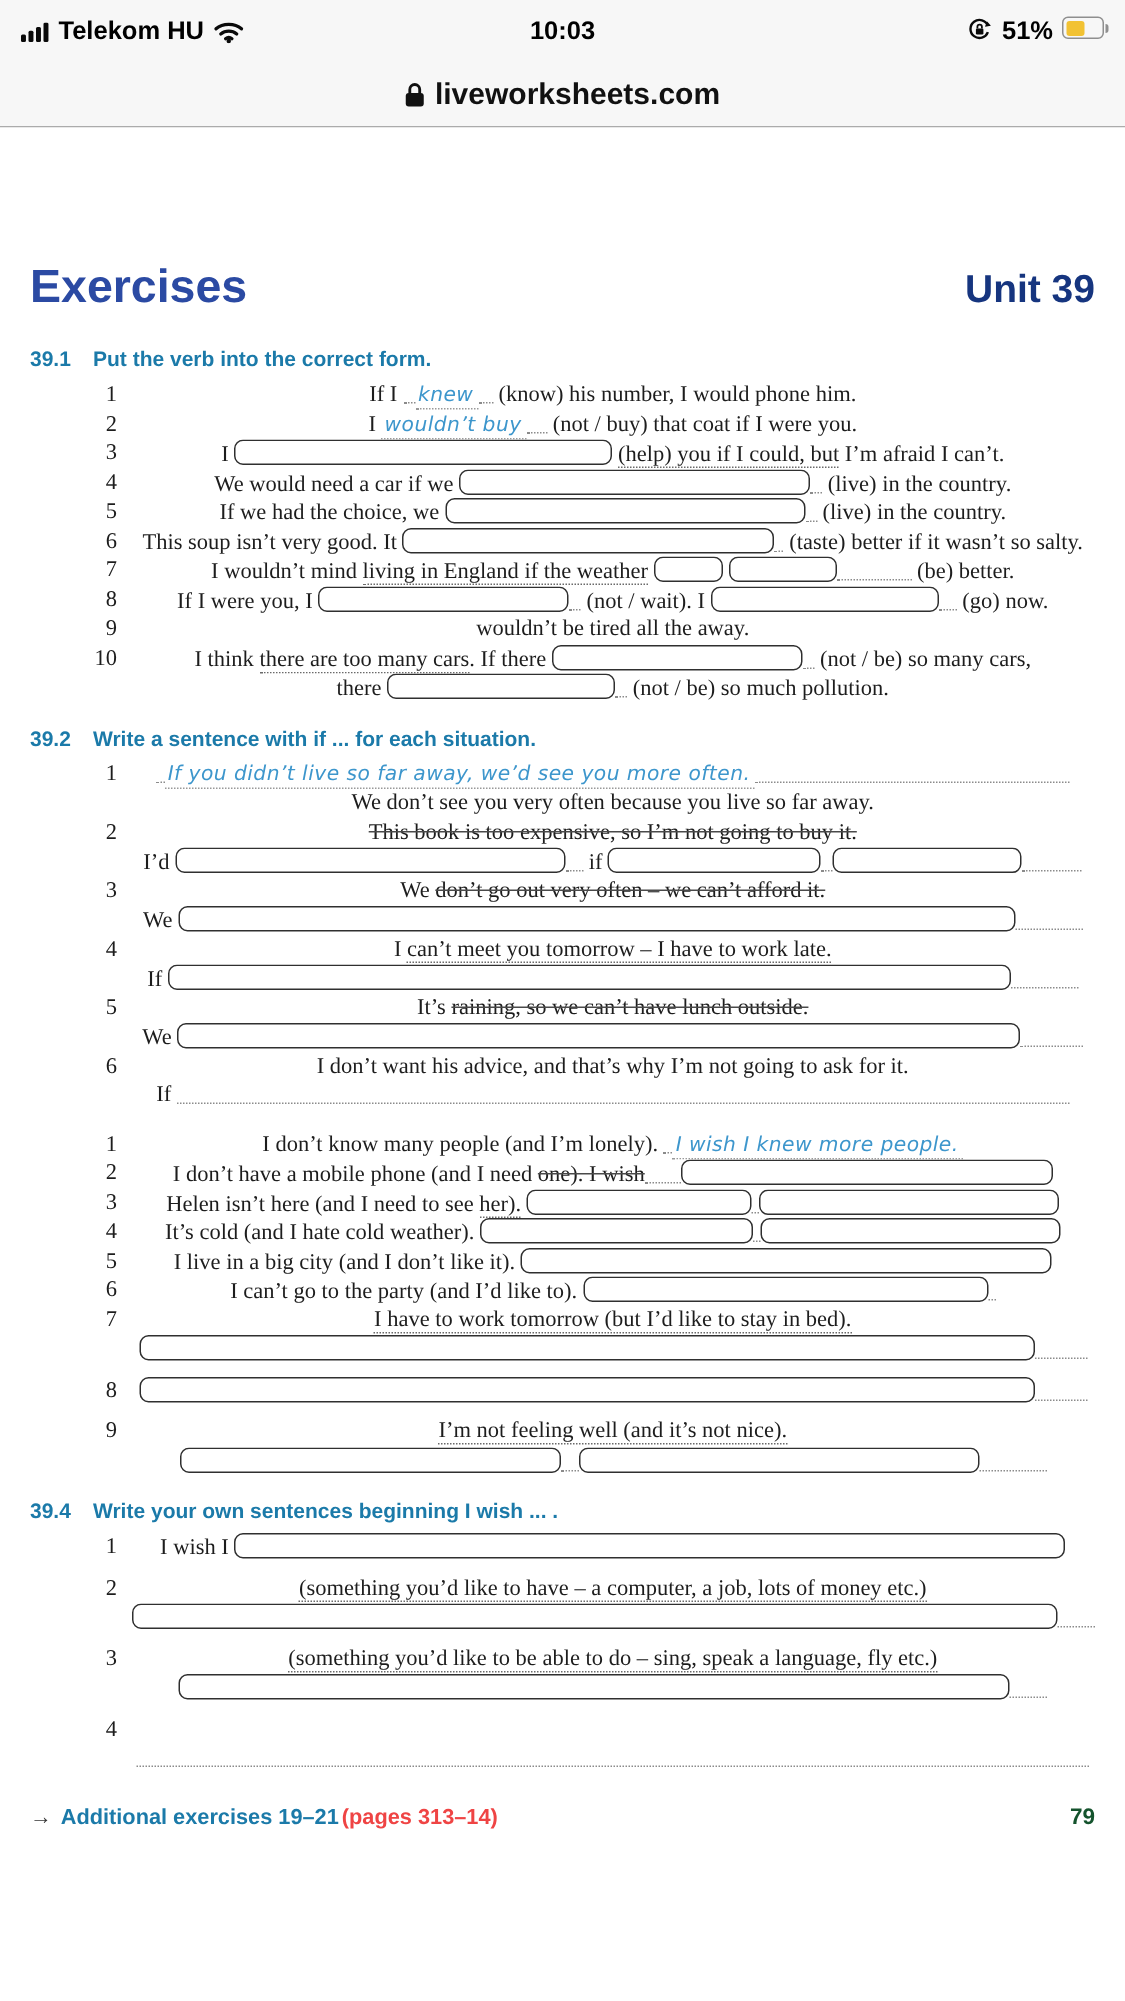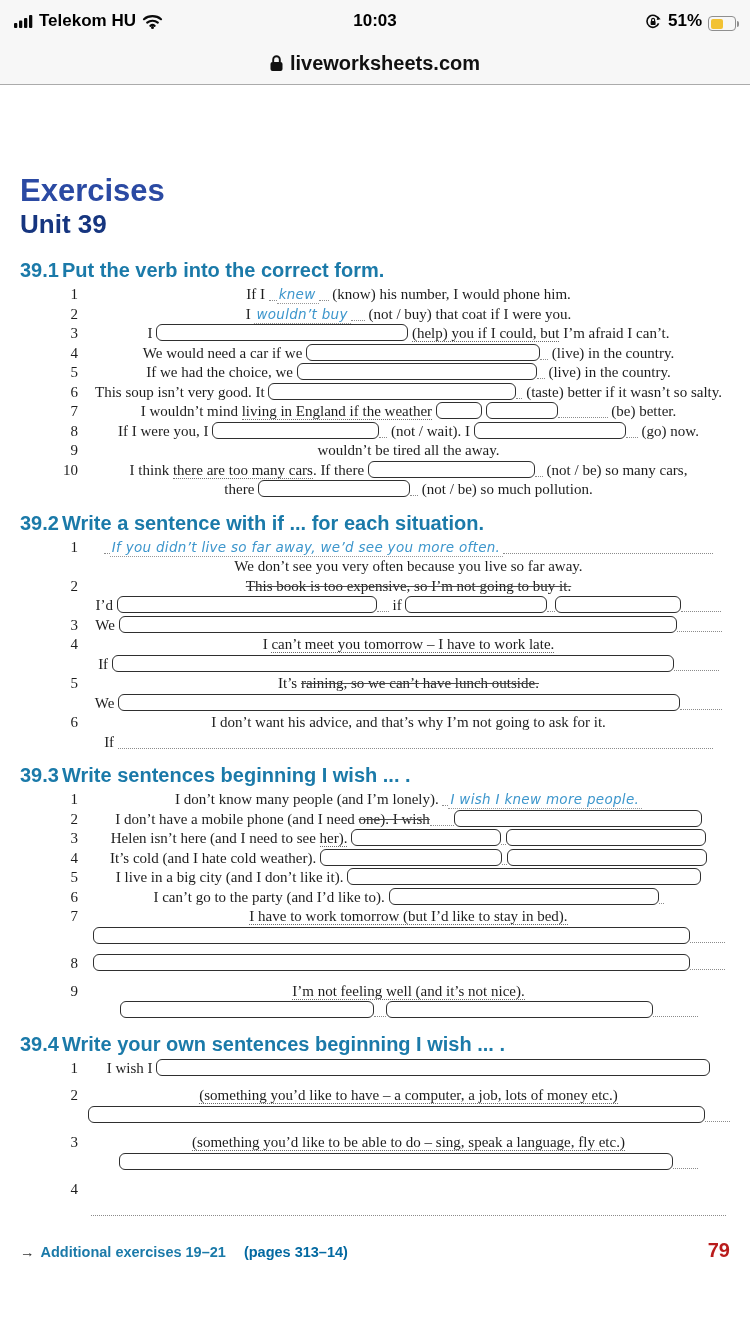--- a/index.html
+++ b/index.html
@@ -6,39 +6,39 @@
   body{width:750px;height:1334px;background:#fff;overflow:hidden;
        font-family:"Liberation Serif",serif;color:var(--ink,#1d1d1d);}
   .screen{width:750px;height:1334px;display:flex;flex-direction:column;overflow:hidden;}
 
   
   .status{height:42px;background:#f7f7f7;display:flex;align-items:center;
           padding:0 14px;position:relative;flex:none;
           font-family:"Liberation Sans",sans-serif;font-size:17px;font-weight:600;color:#000;}
   .s-left{display:flex;align-items:center;gap:6px;}
   .s-time{position:absolute;left:50%;transform:translateX(-50%);font-weight:700;}
-  .s-right{margin-left:auto;display:flex;align-items:flex-end;gap:6px;}
+  .s-right{margin-left:auto;display:flex;align-items:flex-start;gap:6px;}
   .bat{width:26px;height:13px;border:1px solid #8f8f8f;border-radius:4px;position:relative;background:#f7f7f7;}
   .bat-fill{position:absolute;left:1.5px;top:1.5px;bottom:1.5px;width:12px;border-radius:2px;background:var(--battery_yellow,#f2c233);}
   .bat-nub{position:absolute;right:-4px;top:3.5px;width:2.5px;height:6px;background:#8f8f8f;border-radius:0 2px 2px 0;}
 
   
   .urlbar{height:42px;background:#f7f7f7;border-bottom:1px solid #ababab;flex:none;
           display:flex;align-items:center;justify-content:center;gap:7px;
           font-family:"Liberation Sans",sans-serif;font-size:20px;font-weight:700;color:#111;}
 
   
   .content{flex:1;background:#fff;padding:88px 20px 0 20px;overflow:hidden;}
-  .titlerow{display:flex;justify-content:space-between;align-items:baseline;margin-bottom:20px;flex-direction:column;}
+  .titlerow{display:flex;justify-content:space-between;align-items:baseline;margin-bottom:20px;}
   .ex-title{font-family:"Liberation Sans",sans-serif;font-weight:700;font-size:31px;color:var(--title_blue,#2b4aa3);}
   .unit{font-family:"Liberation Sans",sans-serif;font-weight:700;font-size:26px;color:var(--unit_blue,#16357f);}
 
   .section{position:relative;margin-bottom:13px;}
   .sheader{position:relative;line-height:20px;margin-bottom:5px;
-           font-family:"Liberation Sans",sans-serif;font-weight:700;font-size:20px;color:var(--section_teal,#1b7aa9);}
+           font-family:"Liberation Sans",sans-serif;font-weight:700;font-size:14px;color:var(--section_teal,#1b7aa9);}
   .snum{position:absolute;left:0;top:0;}
   .stitle{display:block;margin-left:42px;}
 
   .item{display:flex;}
   .item.gap{margin-bottom:8px;}
   .inum{width:58px;min-width:58px;text-align:right;padding-right:9px;font-size:15px;line-height:19.5px;}
   .icontent{flex:1;min-width:0;}
   .line{line-height:19.5px;height:19.5px;white-space:nowrap;overflow:hidden;font-size:15px;text-align:center;}
 
   .txt{}
@@ -47,22 +47,22 @@
   .hw{font-family:"DejaVu Sans",sans-serif;font-style:italic;font-size:13.5px;letter-spacing:.3px;
       color:var(--handwriting_blue,#3d96cc);border-bottom:1.5px dotted #999;padding:0 3px 1px 2px;}
   .abox{display:inline-block;height:15px;border:1.6px solid #2f2f2f;border-radius:6px;background:#fff;vertical-align:-3px;}
   .dots{display:inline-block;border-bottom:1.6px dotted #8b8b8b;height:13px;vertical-align:-2px;}
 
   
   .pfooter{display:flex;align-items:baseline;margin-top:20px;
            font-family:"Liberation Sans",sans-serif;font-size:14.5px;font-weight:700;}
   .f-arrow{color:#333;margin-right:6px;font-weight:400;}
   .f-link{color:var(--section_teal,#1b7aa9);}
-  .f-pages{color:#0369a1;margin-left:18px;}
-  .f-page{margin-left:auto;font-size:20px;color:#b91c1c;}
+  .f-pages{color:#ef4444;margin-left:2px;}
+  .f-page{margin-left:auto;font-size:15px;color:#14532d;}
   svg{display:block;}
 </style>
 </head>
 <body style="--title_blue: #2b4aa3; --unit_blue: #16357f; --section_teal: #1b7aa9; --handwriting_blue: #3d96cc; --ink: #1d1d1d; --battery_yellow: #f2c233;">
 
 <div class="screen">
 
   <div class="status">
     <div class="s-left">
       <span>
@@ -200,20 +200,21 @@
           <div class="item">
             <span class="inum">2</span>
             <div class="icontent">
               <div class="line"><span class="st">This book is too expensive, so I’m not going to buy it.</span></div>
               <div class="line"><span class="txt">I’d </span><span class="abox" style="width: 258px;"></span><span class="dots" style="width: 12px;"></span><span class="txt"> if </span><span class="abox" style="width: 140px;"></span><span class="dots" style="width: 8px;"></span><span class="abox" style="width: 124px;"></span><span class="dots" style="width: 40px;"></span></div>
             </div>
           </div>
           <div class="item">
             <span class="inum">3</span>
             <div class="icontent">
+              <div class="line"><span class="txt">We </span><span class="st">don’t go out very often – we can’t afford it.</span></div>
               <div class="line"><span class="txt">We </span><span class="abox" style="width: 556px;"></span><span class="dots" style="width: 45px;"></span></div>
             </div>
           </div>
           <div class="item">
             <span class="inum">4</span>
             <div class="icontent">
               <div class="line"><span class="txt">I </span><span class="ul">can’t meet you tomorrow – I have to work late.</span></div>
               <div class="line"><span class="txt">If </span><span class="abox" style="width: 560px;"></span><span class="dots" style="width: 45px;"></span></div>
             </div>
           </div>
@@ -226,24 +227,20 @@
           </div>
           <div class="item">
             <span class="inum">6</span>
             <div class="icontent">
               <div class="line"><span class="txt">I don’t want his advice, and that’s why I’m not going to ask for it.</span></div>
               <div class="line"><span class="txt">If </span><span class="dots" style="width: 595px;"></span></div>
             </div>
           </div>
         </div>
         <div class="section">
-          <div class="sheader">
-            <span class="snum">39.3</span>
-            <span class="stitle">Write sentences beginning I wish ... .</span>
-          </div>
           <div class="item">
             <span class="inum">1</span>
             <div class="icontent">
               <div class="line"><span class="txt">I don’t know many people (and I’m lonely). </span><span class="dots" style="width: 6px;"></span><span class="hw">I wish I knew more people.</span></div>
             </div>
           </div>
           <div class="item">
             <span class="inum">2</span>
             <div class="icontent">
               <div class="line"><span class="txt">I don’t have a mobile phone (and I need </span><span class="st">one). I wish</span><span class="dots" style="width: 24px;"></span><span class="abox" style="width: 246px;"></span></div>

